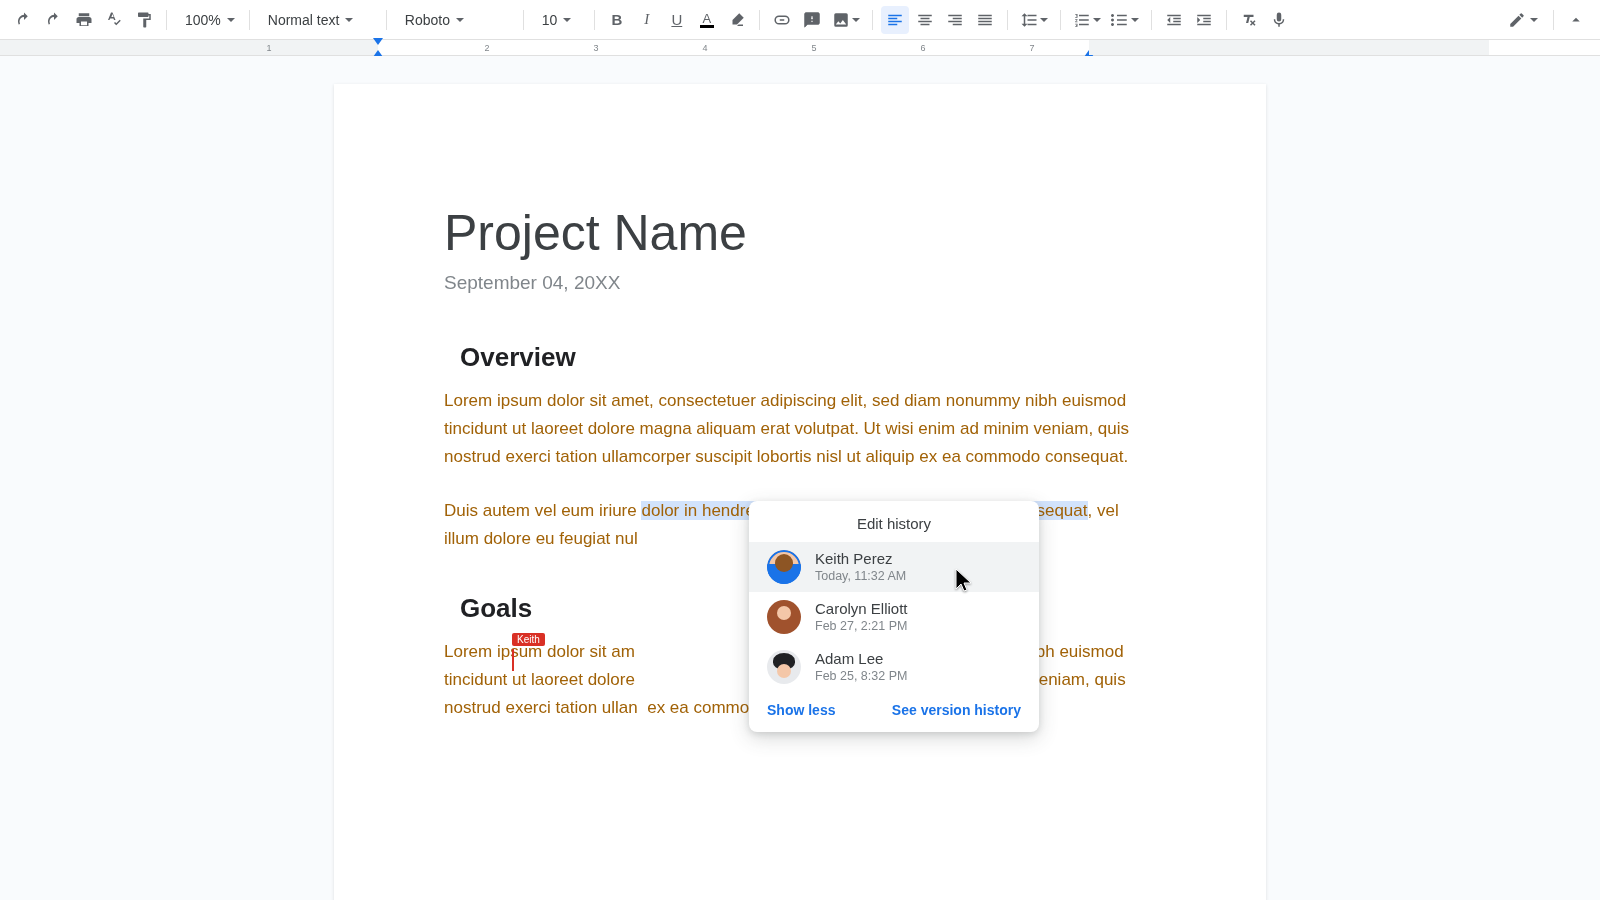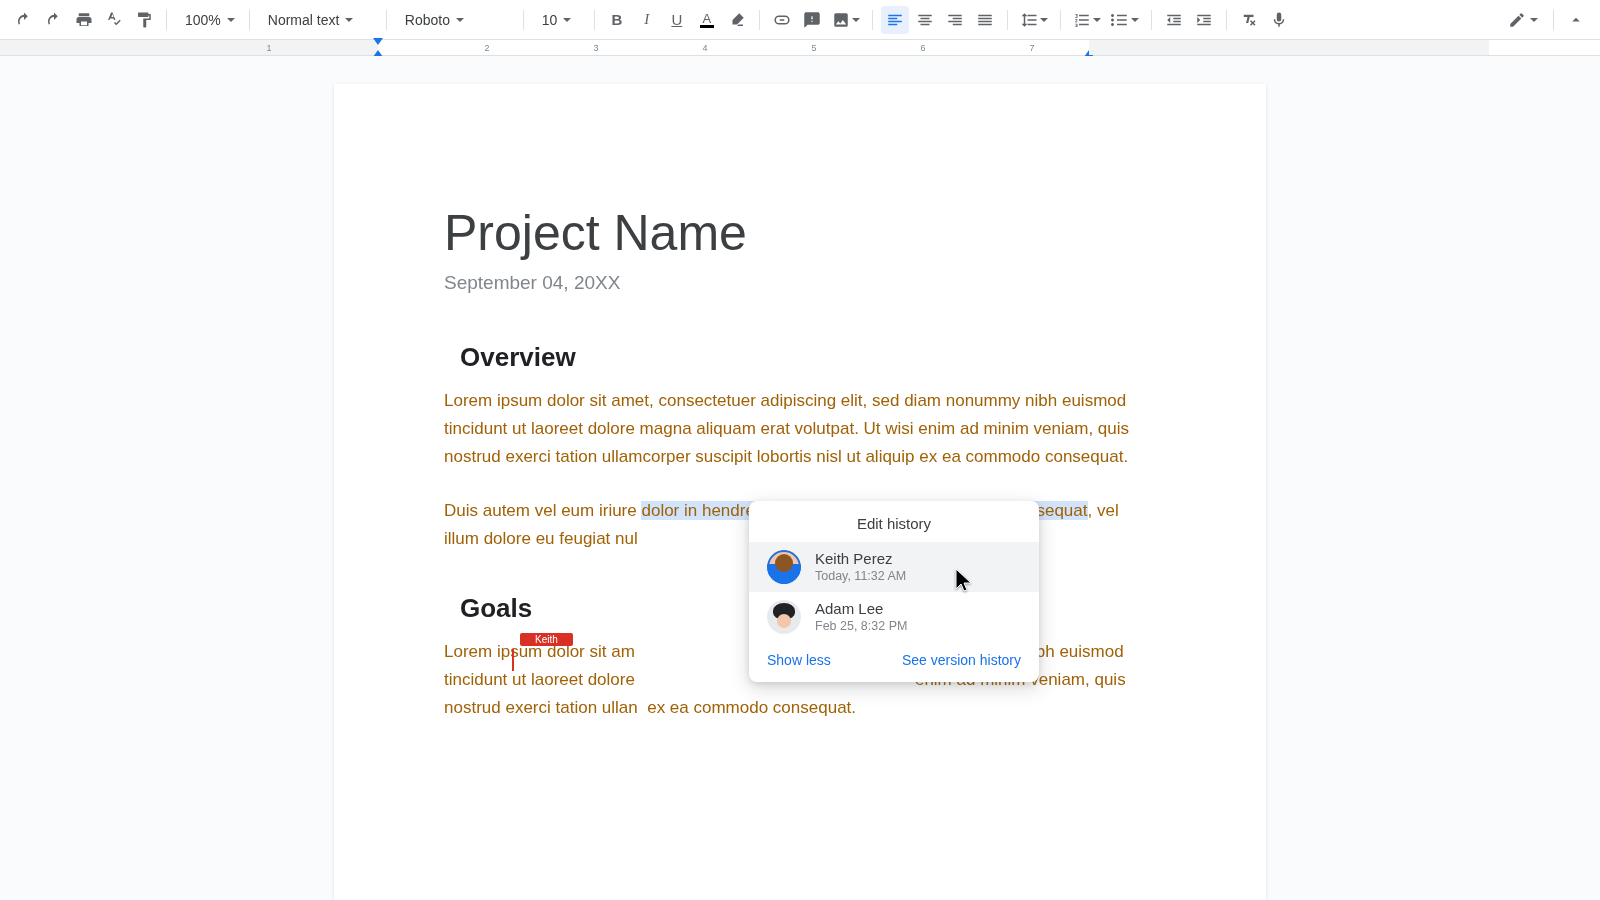--- a/index.html
+++ b/index.html
@@ -138,23 +138,22 @@
     position:absolute;
     left: 178px;
     top: 565px;
   }
   .collab-cursor .line {
     width:2px; height:22px; background:#d93025;
   }
   .collab-cursor .tag {
     position:absolute; top:-16px; left:0;
     background:#d93025; color:#fff;
-    font-size:10px; padding:1px 15px; border-radius:2px;
+    font-size:10px; padding:1px 5px; border-radius:2px;
     font-family: Arial;
-    margin-left: 8px;
   }
 
   
   .popup {
     position:absolute;
     left: 415px;
     top: 417px;
     width: 290px;
     background:#fff;
     border-radius: 8px;
@@ -193,21 +192,21 @@
   .av-adam::after {content:"";position:absolute;top:14px;left:10px;width:14px;height:14px;border-radius:50%;background:#f4c7a8;}
   .popup-row .meta {display:flex;flex-direction:column;}
   .popup-row .name {font-size:15px;color:#3c4043;}
   .popup-row .time {font-size:12.5px;color:#80868b;margin-top:2px;}
   .popup-actions {
     display:flex; justify-content:space-between;
     padding: 10px 18px 14px;
     font-size:14px;
   }
   .popup-actions a {
-    color:#1a73e8; text-decoration:none; font-weight:400; cursor:pointer;
+    color:#1a73e8; text-decoration:none; font-weight:700; cursor:pointer;
   }
 
   
   .cursor-arrow {
     position:absolute;
     left: 620px;
     top: 484px;
     pointer-events:none;
   }
   .cursor-arrow svg { width:22px; height:28px; filter: drop-shadow(0 1px 1px rgba(0,0,0,.4)); }
@@ -442,20 +441,27 @@
       <div class="popup-row hover">
         <div class="avatar av-keith">
             <span class="ring"></span>
           </div>
         <div class="meta">
           <span class="name">Keith Perez</span>
           <span class="time">Today, 11:32 AM</span>
         </div>
       </div>
       <div class="popup-row">
+        <div class="avatar av-carolyn"></div>
+        <div class="meta">
+          <span class="name">Carolyn Elliott</span>
+          <span class="time">Feb 27, 2:21 PM</span>
+        </div>
+      </div>
+      <div class="popup-row">
         <div class="avatar av-adam"></div>
         <div class="meta">
           <span class="name">Adam Lee</span>
           <span class="time">Feb 25, 8:32 PM</span>
         </div>
       </div>
 
       <div class="popup-actions">
         <a>Show less</a>
         <a>See version history</a>

